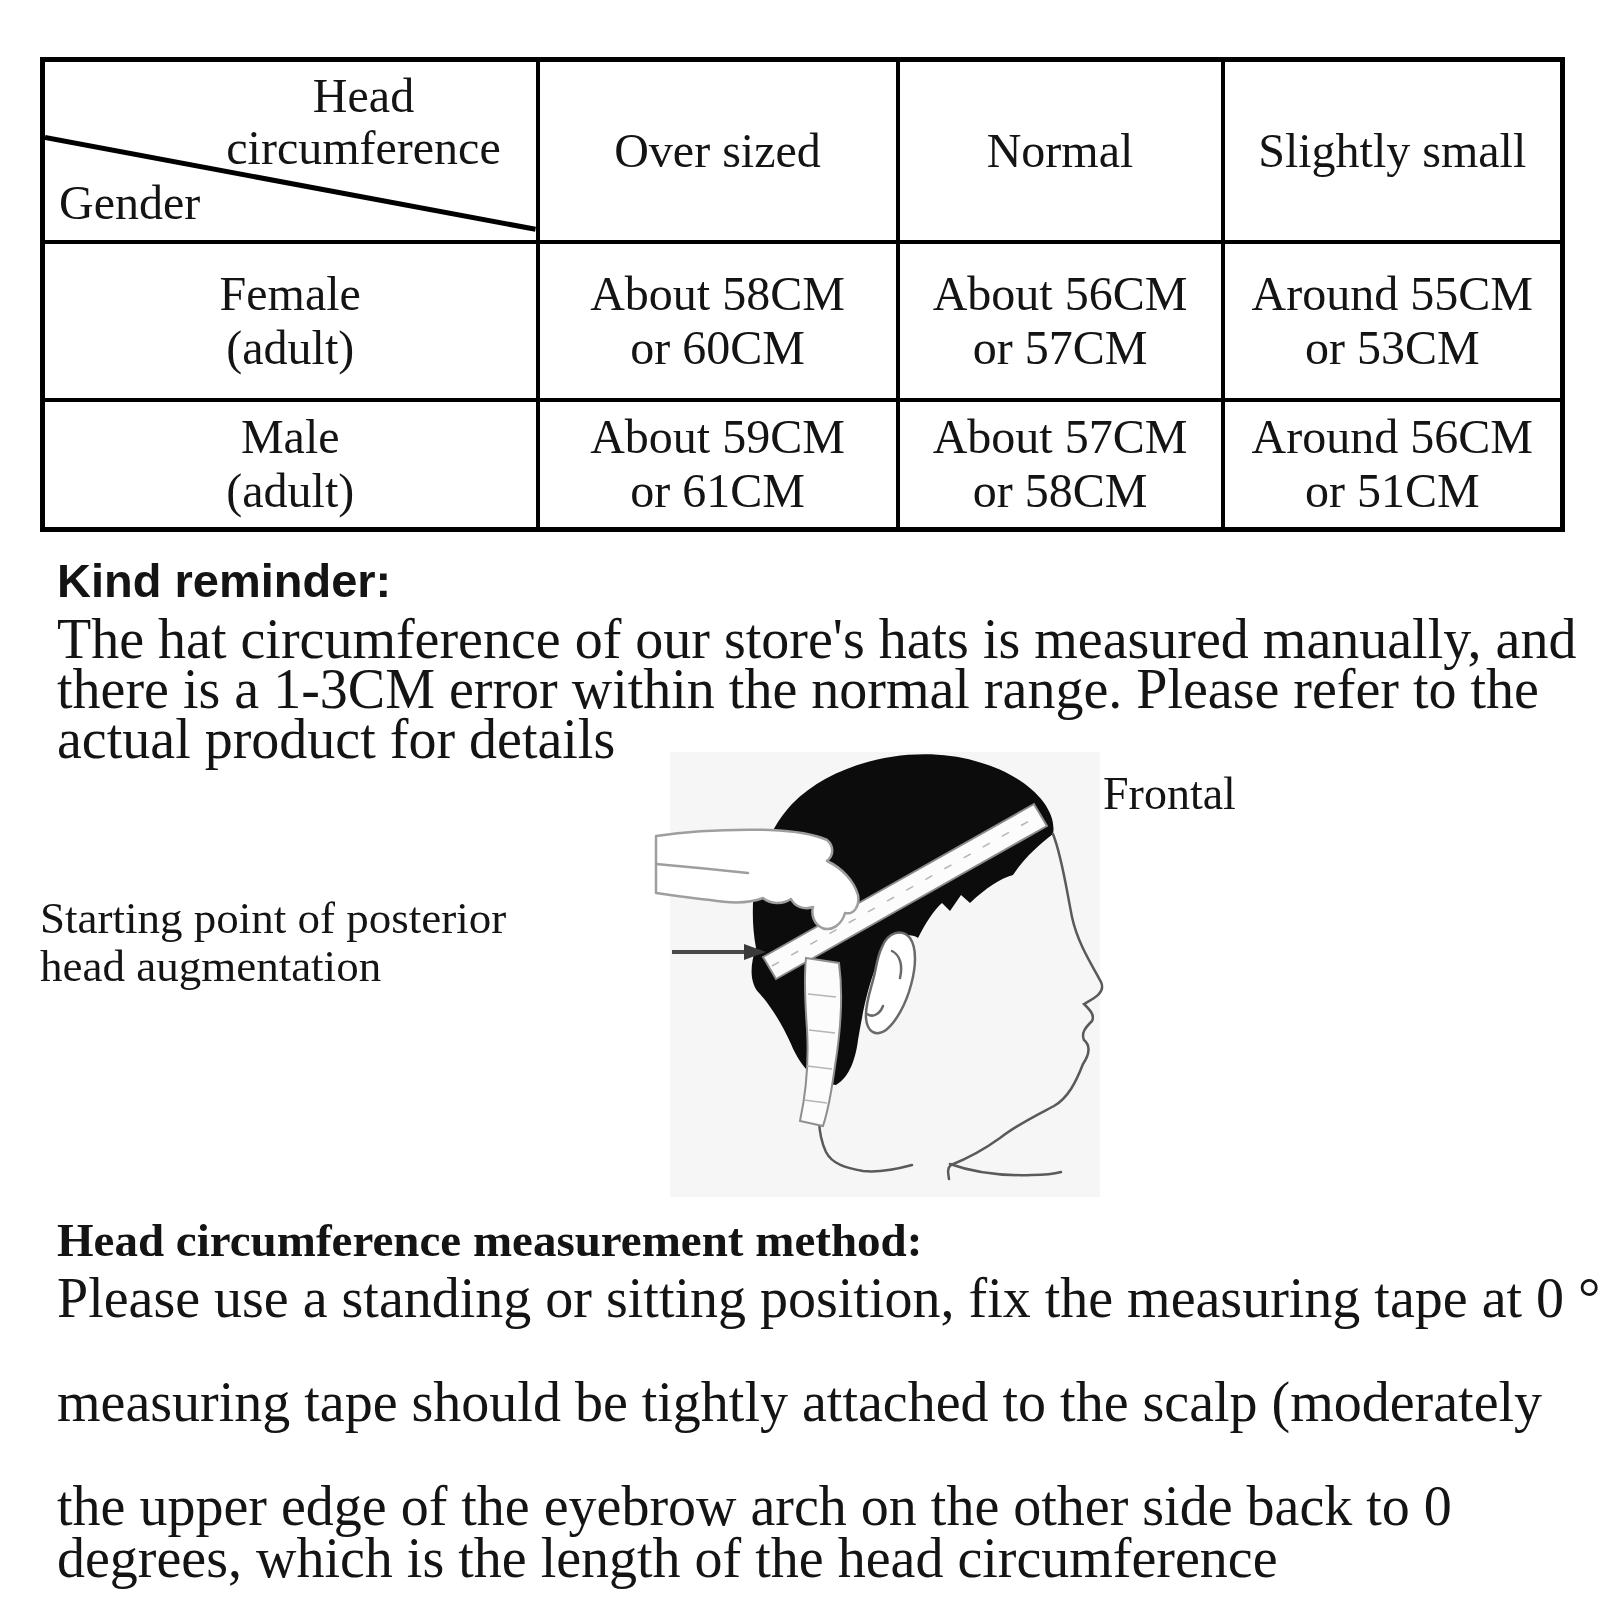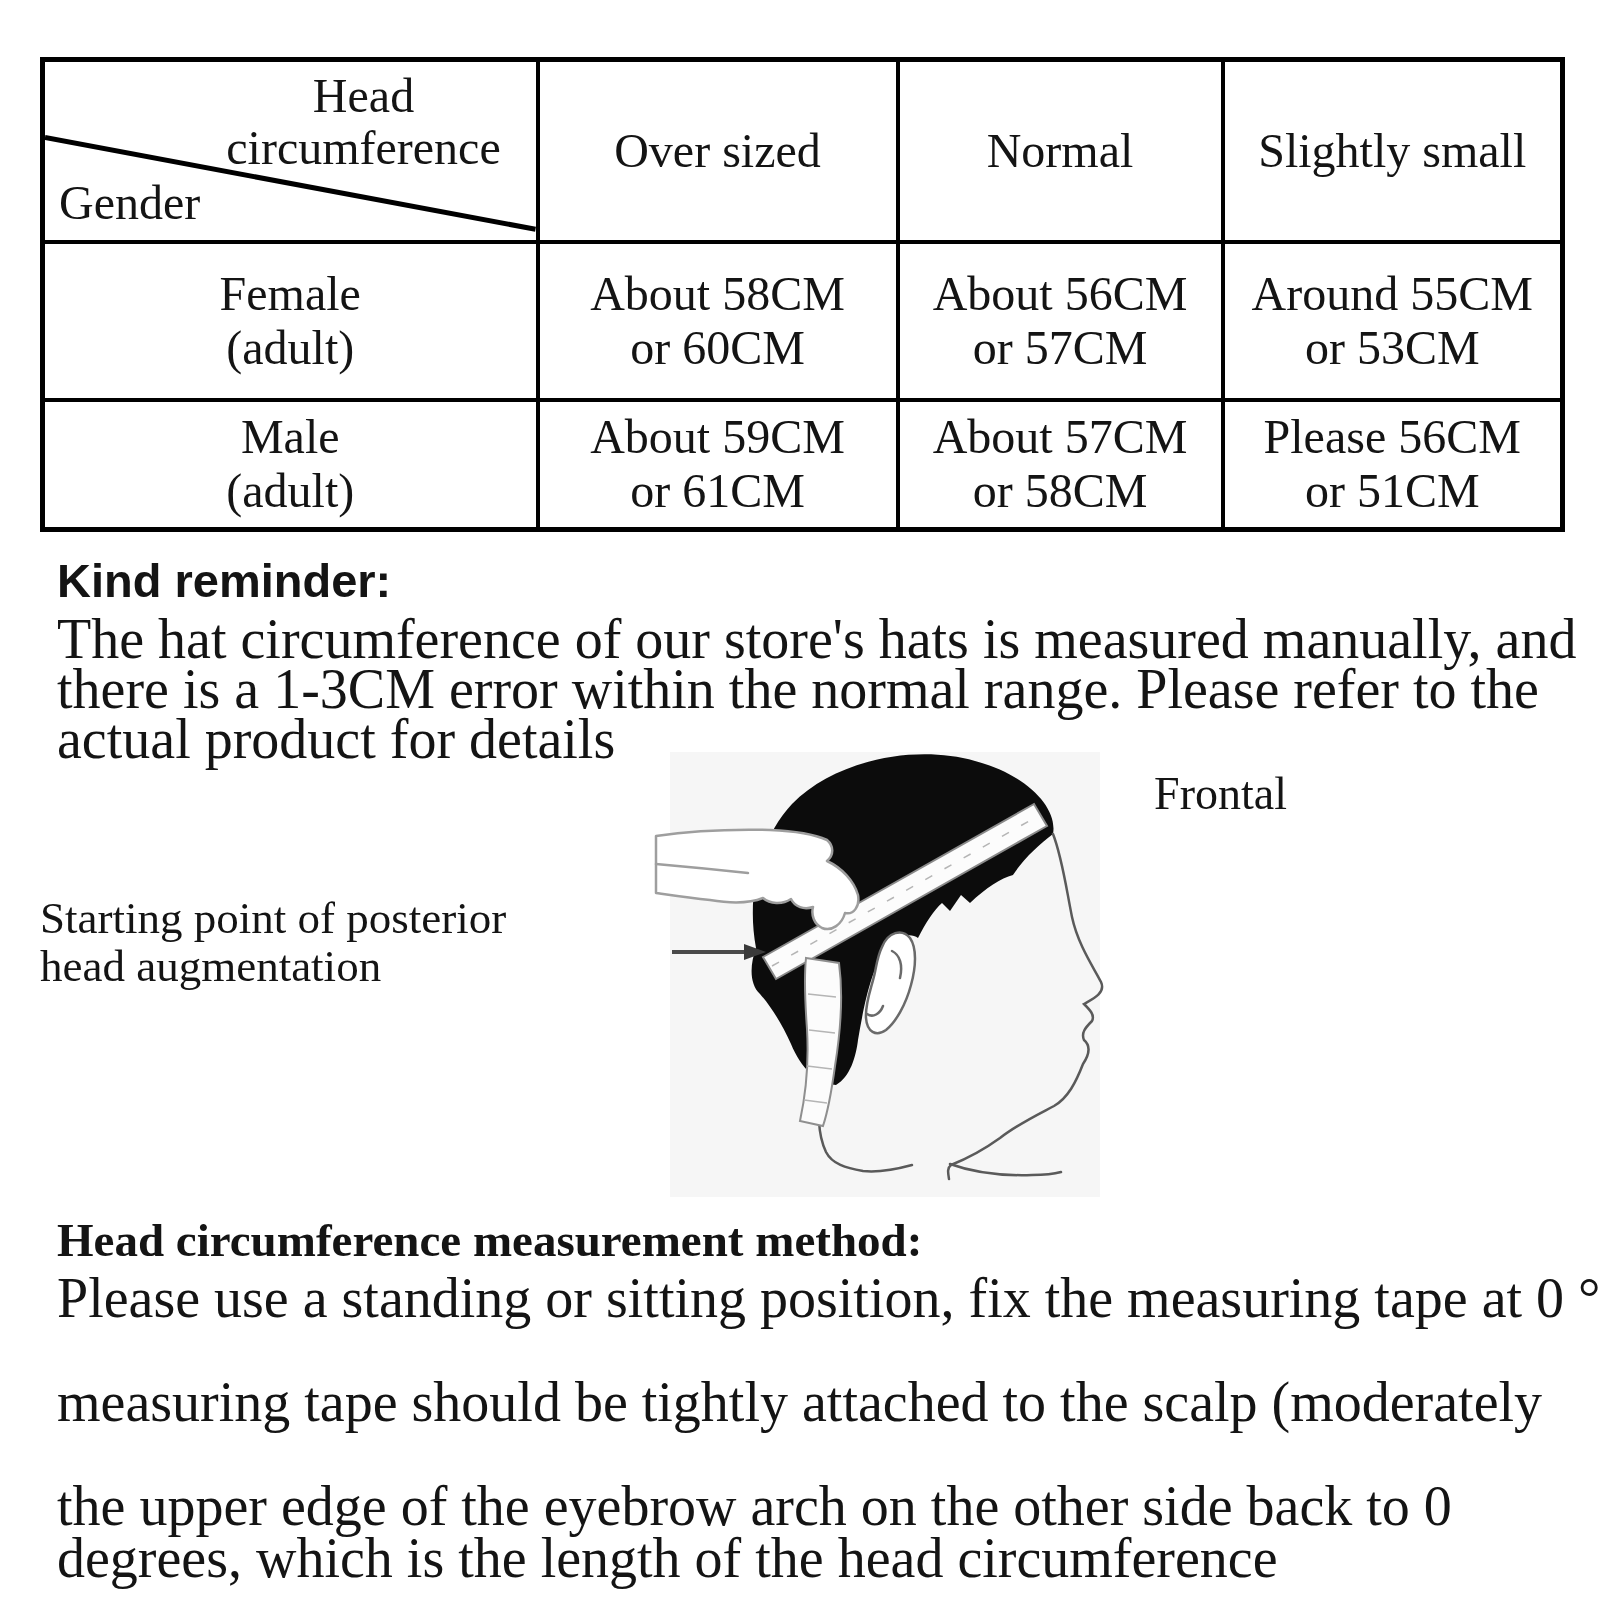--- a/index.html
+++ b/index.html
@@ -19,21 +19,21 @@
 
   
   .h-sans{position:absolute;left:57px;font-family:"Liberation Sans","DejaVu Sans",sans-serif;
           font-weight:bold;font-size:47px;line-height:50px;}
   .h-serif{position:absolute;left:57px;font-weight:bold;font-size:47px;line-height:52px;}
   .bodyline{position:absolute;left:57px;font-size:56px;line-height:50px;white-space:nowrap;}
   .methodline{line-height:52px;}
 
   .label-posterior{position:absolute;left:40px;top:870px;width:600px;
                    font-size:45px;line-height:48px;}
-  .label-frontal{position:absolute;left:1103px;top:742px;width:235px;text-align:center;
+  .label-frontal{position:absolute;left:1103px;top:742px;width:235px;text-align:left;
                  font-size:46px;line-height:55px;}
 
   .illustration{position:absolute;left:620px;top:728px;width:560px;height:450px;}
 </style>
 </head>
 <body>
 
 <div class="page">
 
   <table class="size-table">
@@ -81,21 +81,21 @@
       </td>
       <td>
         <div>About 59CM</div>
         <div>or 61CM</div>
       </td>
       <td>
         <div>About 57CM</div>
         <div>or 58CM</div>
       </td>
       <td>
-        <div>Please 56CM</div>
+        <div>Around 56CM</div>
         <div>or 51CM</div>
       </td>
     </tr>
   </tbody>
     </table>
 
   <div class="h-sans" style="top:532px">Kind reminder:</div>
   <div class="bodyline" style="top:590px">The hat circumference of our store's hats is measured manually, and</div>
   <div class="bodyline" style="top:640px">there is a 1-3CM error within the normal range. Please refer to the</div>
   <div class="bodyline" style="top:690px">actual product for details</div>

